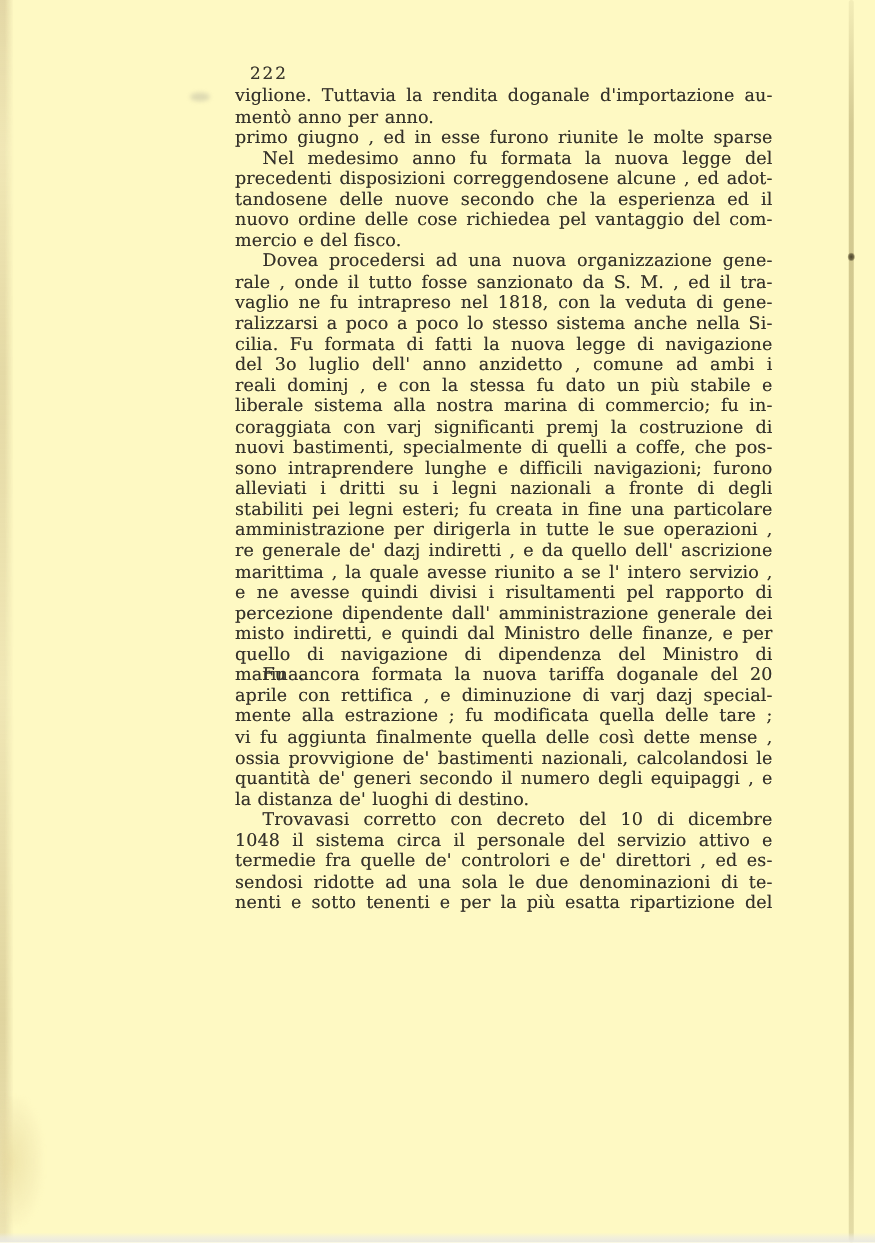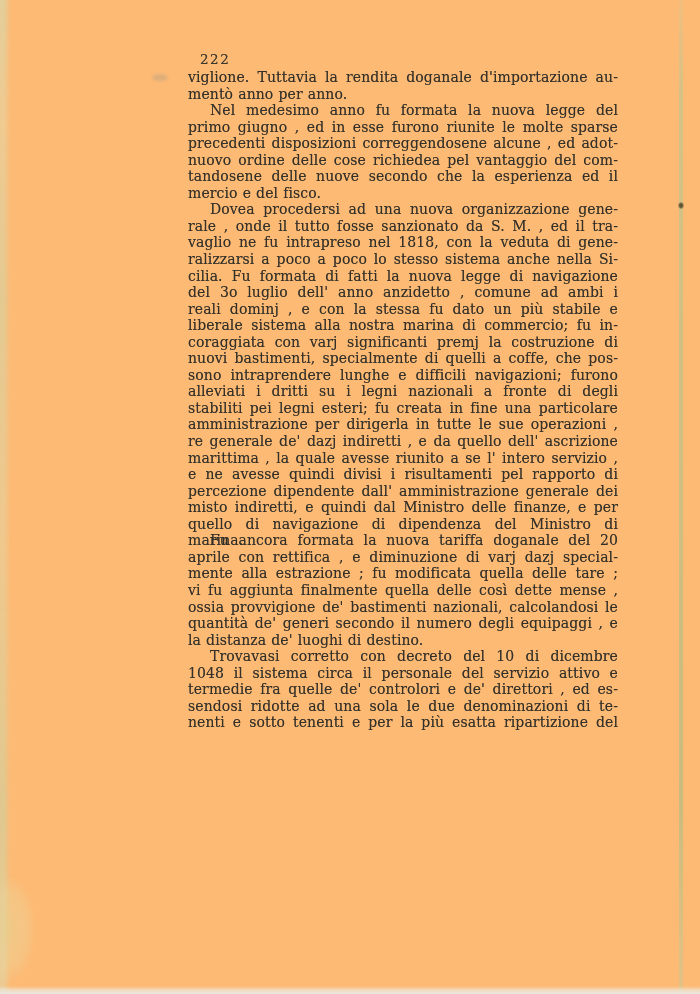--- a/index.html
+++ b/index.html
@@ -5,21 +5,21 @@
   html, body {
     margin: 0; padding: 0;
     width: 700px; height: 994px;
     overflow: hidden;
     background: #ffffff;
     font-family: "DejaVu Serif", serif;
   }
   .scan {
     position: relative;
     width: 700px; height: 994px;
-    background: #fdba74;
+    background: #fef9c3;
   }
   
   .gutter-edge {
     position: absolute; left: 0; top: 0;
     width: 11px; height: 994px;
     background:
       linear-gradient(to bottom,
         rgba(222,209,160,0.85) 0%,
         rgba(228,216,170,0.55) 12%,
         rgba(219,206,155,0.75) 30%,
@@ -102,25 +102,25 @@
   <div class="ink-dot"></div>
   <div class="bottom-edge"></div>
   <div class="corner-smudge"></div>
   <div class="tiny-smudge"></div>
 
   <div class="page-number">222</div>
 
   <div class="text-block">
       <div class="line">viglione. Tuttavia la rendita doganale d'importazione au-</div>
       <div class="line end">mentò anno per anno.</div>
+      <div class="line">primo giugno , ed in esse furono riunite le molte sparse</div>
       <div class="line indent">Nel medesimo anno fu formata la nuova legge del</div>
-      <div class="line">primo giugno , ed in esse furono riunite le molte sparse</div>
       <div class="line">precedenti disposizioni correggendosene alcune , ed adot-</div>
+      <div class="line">tandosene delle nuove secondo che la esperienza ed il</div>
       <div class="line">nuovo ordine delle cose richiedea pel vantaggio del com-</div>
-      <div class="line">tandosene delle nuove secondo che la esperienza ed il</div>
       <div class="line end">mercio e del fisco.</div>
       <div class="line indent">Dovea procedersi ad una nuova organizzazione gene-</div>
       <div class="line">rale , onde il tutto fosse sanzionato da S. M. , ed il tra-</div>
       <div class="line">vaglio ne fu intrapreso nel 1818, con la veduta di gene-</div>
       <div class="line">ralizzarsi a poco a poco lo stesso sistema anche nella Si-</div>
       <div class="line">cilia. Fu formata di fatti la nuova legge di navigazione</div>
       <div class="line">del 3o luglio dell' anno anzidetto , comune ad ambi i</div>
       <div class="line">reali dominj , e con la stessa fu dato un più stabile e</div>
       <div class="line">liberale sistema alla nostra marina di commercio; fu in-</div>
       <div class="line">coraggiata con varj significanti premj la costruzione di</div>

